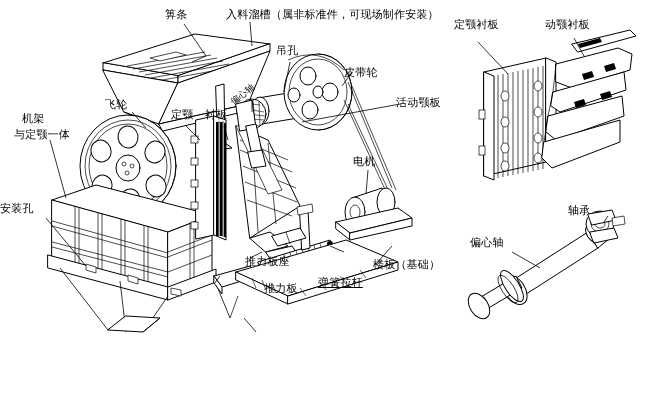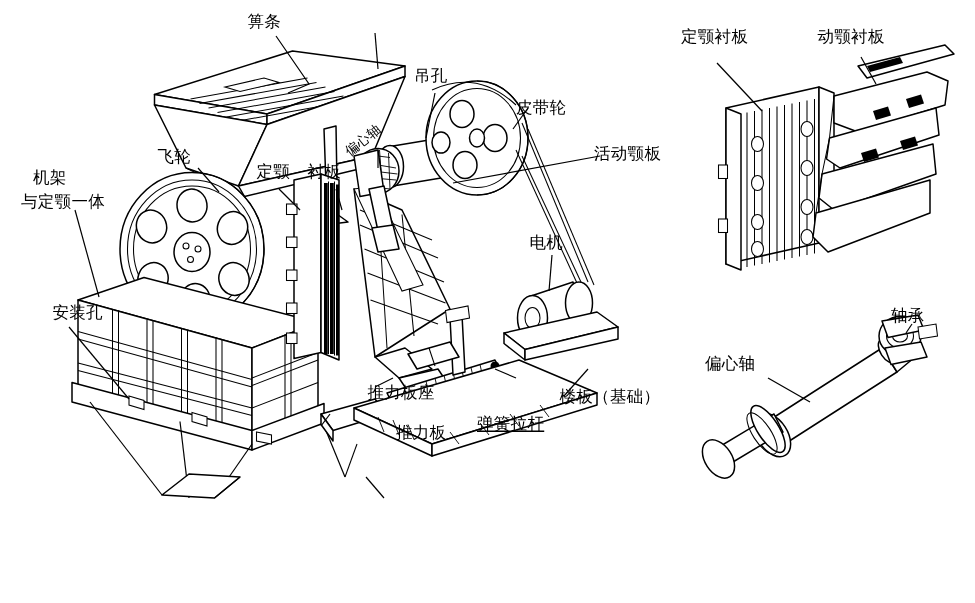--- a/index.html
+++ b/index.html
@@ -392,33 +392,34 @@
       <path d="M574,38 L584,56"></path>
 
       <path d="M512,252 L540,268"></path>
 
       <path d="M608,216 L604,222"></path>
     </g>
 
   </svg>
 
   <div class="lbl" style="left:165px;top:8px;">箅条</div>
+  <div class="lbl cap" style="left:226px;top:8px;">入料溜槽（属非标准件，可现场制作安装）</div>
   <div class="lbl" style="left:276px;top:44px;">吊孔</div>
   <div class="lbl" style="left:344px;top:67px;font-family:Liberation Mono, monospace;">皮带轮</div>
   <div class="lbl" style="left:105px;top:98px;">飞轮</div>
   <div class="lbl" style="left:171px;top:108px;">定颚</div>
   <div class="lbl" style="left:205px;top:108px;">衬板</div>
   <div class="lbl rot" style="left:228px;top:98px;">偏心轴</div>
   <div class="lbl" style="left:396px;top:96px;">活动颚板</div>
   <div class="lbl" style="left:22px;top:112px;">机架</div>
   <div class="lbl" style="left:14px;top:128px;">与定颚一体</div>
-  <div class="lbl" style="left:35px;top:202px;">安装孔</div>
+  <div class="lbl" style="left:0;top:202px;">安装孔</div>
   <div class="lbl" style="left:353px;top:155px;">电机</div>
   <div class="lbl" style="left:245px;top:255px;">推力板座</div>
   <div class="lbl" style="left:264px;top:282px;">推力板</div>
   <div class="lbl" style="left:318px;top:276px;text-decoration:underline;">弹簧拉杆</div>
   <div class="lbl" style="left:373px;top:258px;">楼板（基础）</div>
   <div class="lbl" style="left:454px;top:18px;">定颚衬板</div>
   <div class="lbl" style="left:545px;top:18px;">动颚衬板</div>
   <div class="lbl" style="left:470px;top:236px;">偏心轴</div>
-  <div class="lbl" style="left:594px;top:204px;">轴承</div>
+  <div class="lbl" style="left:568px;top:204px;">轴承</div>
 
 </div>
 
 </body></html>

